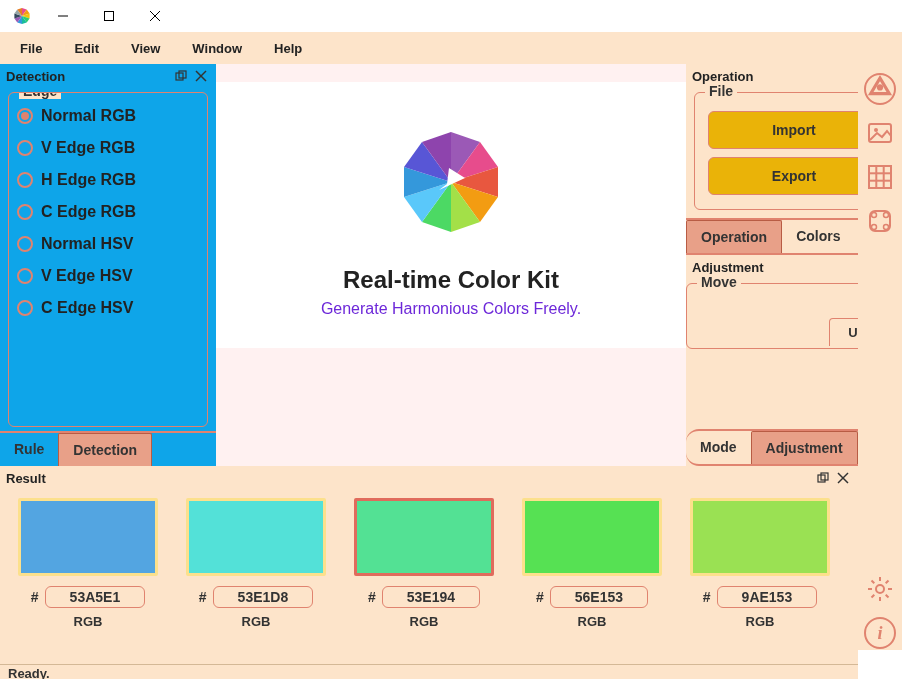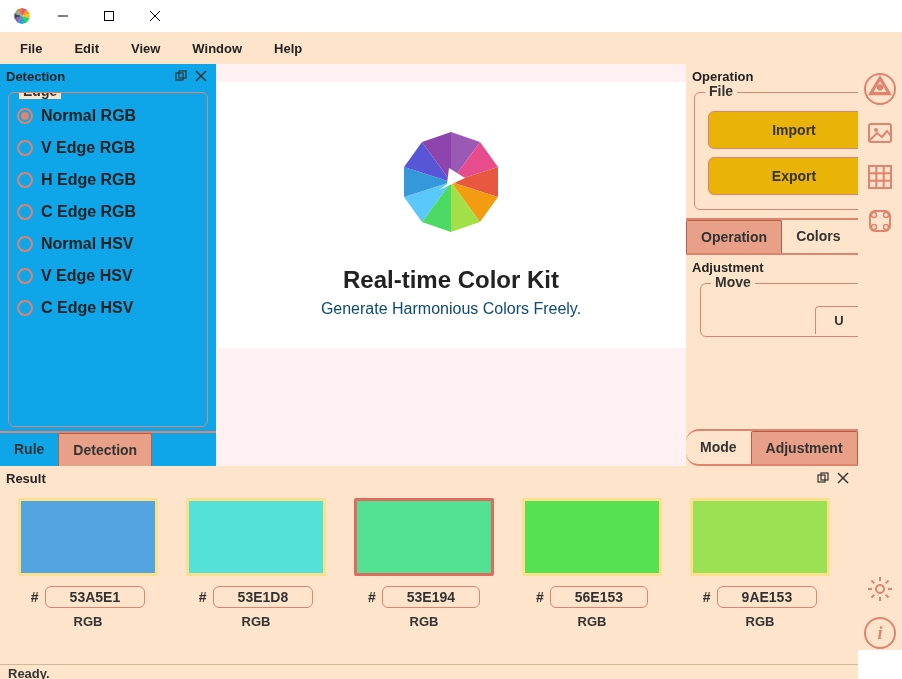--- a/index.html
+++ b/index.html
@@ -22,26 +22,26 @@
 .radio { display: flex; align-items: center; gap: 8px; cursor: pointer; font-weight: 600; color: #222; font-size: 16px; }
 .radio .circle { width: 16px; height: 16px; border: 2px solid #e0836f; border-radius: 50%; display: flex; align-items: center; justify-content: center; }
 .radio.selected .circle::after { content: ''; width: 8px; height: 8px; background: #e0836f; border-radius: 50%; }
 .tabbar { display: flex; margin-top: auto; border-top: 2px solid #e0836f; }
 .tab { padding: 8px 14px; font-weight: 600; color: #333; cursor: pointer; font-size: 14px; }
 .tab.active { background: #e8a088; border: 1.5px solid #b85c44; border-bottom: none; border-radius: 2px 2px 0 0; }
 .center { flex: 1; background: #fff1f1; display: flex; flex-direction: column; align-items: center; }
 .center .whitebox { background: #fff; width: 100%; margin: 18px 0 0 0; padding: 40px 20px 30px; display: flex; flex-direction: column; align-items: center; }
 .center .wheel { width: 120px; height: 120px; position: relative; margin-bottom: 24px; }
 .center h1 { font-size: 24px; font-weight: 600; color: #222; margin-bottom: 6px; }
-.center p { font-size: 16px; color: #0c4a6e; }
+.center p { font-size: 16px; color: #6d28d9; }
 .rightpanel { width: 216px; background: #fde4ca; display: flex; flex-direction: column; }
 .opbody { flex: 0 0 auto; }
 .bigbtn { display: block; width: 92%; margin: 8px auto; padding: 10px 0; text-align: center; border: 1.5px solid #e0836f; border-radius: 6px; font-weight: 600; color: #333; cursor: pointer; font-size: 14px; background: #eab308; }
 .rtabbar { display: flex; border-bottom: 2px solid #e0836f; border-top: 2px solid #e0836f; margin-top: 4px; }
-.adjfield { border: 1.5px solid #e0836f; border-radius: 6px; margin: 4px 14px; padding: 12px 6px 6px; position: relative; height: 54px; }
+.adjfield { border: 1.5px solid #e0836f; border-radius: 6px; margin: 4px 0; padding: 12px 6px 6px; position: relative; height: 66px; }
 .adjfield .legend { position: absolute; top: -10px; left: 10px; background: #fde4ca; padding: 0 4px; font-weight: 600; color: #333; font-size: 14px; }
 .ubtn { position: absolute; right: 24px; bottom: 2px; width: 48px; height: 28px; border: 1.5px solid #e0836f; border-radius: 4px 4px 0 0; border-bottom: none; display: flex; align-items: center; justify-content: center; font-weight: 600; color: #333; }
 .sidebar { width: 44px; background: #fde4ca; display: flex; flex-direction: column; align-items: center; padding-top: 8px; gap: 10px; position: absolute; right: 0; top: 64px; height: 586px; }
 .sidebtn { width: 34px; height: 34px; display: flex; align-items: center; justify-content: center; cursor: pointer; border-radius: 4px; }
 .sidebtn svg { width: 28px; height: 28px; }
 .sidebtn .round { width: 32px; height: 32px; border: 2px solid #e0836f; border-radius: 50%; display: flex; align-items: center; justify-content: center; }
 .resultpanel { background: #fde4ca; height: 198px; margin-right: 44px; }
 .swatches { display: flex; gap: 28px; padding: 8px 18px; }
 .swatch { display: flex; flex-direction: column; align-items: center; }
 .colorbox { width: 140px; height: 78px; border: 3px solid #fce08c; border-radius: 2px; }

